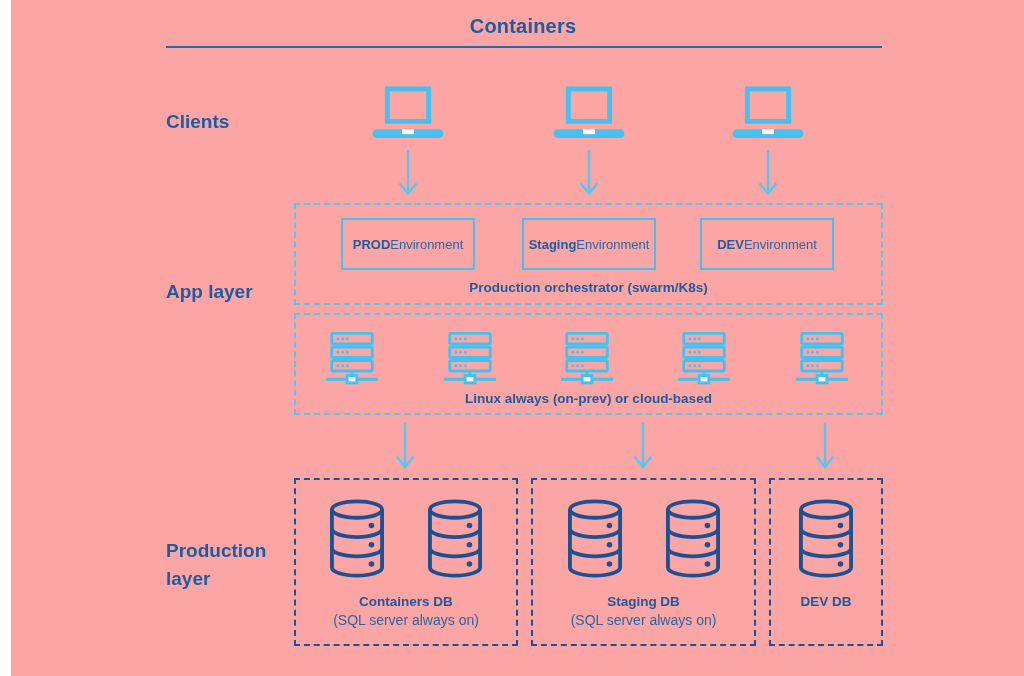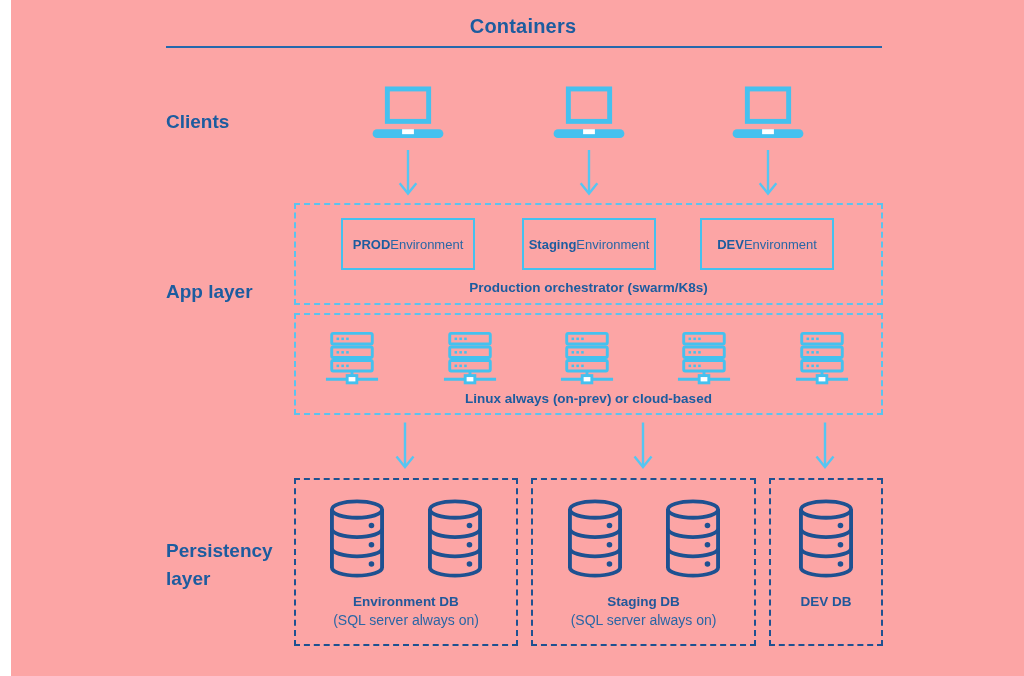--- a/index.html
+++ b/index.html
@@ -88,21 +88,21 @@
   </defs>
 </svg>
 
 <div class="canvas">
 
   <div class="title">Containers</div>
   <div class="title-rule"></div>
 
   <div class="side-label" style="top:108px">Clients</div>
   <div class="side-label" style="top:278px">App layer</div>
-  <div class="side-label wrap" style="top:537px">Persistency layer</div>
+  <div class="side-label wrap" style="top:537px">Production layer</div>
 
   <svg class="icon" style="left:359px;top:86px" width="76" height="57">
       <use href="#sym-laptop"></use>
     </svg>
   <svg class="icon" style="left:540px;top:86px" width="76" height="57">
       <use href="#sym-laptop"></use>
     </svg>
   <svg class="icon" style="left:719px;top:86px" width="76" height="57">
       <use href="#sym-laptop"></use>
     </svg>
@@ -164,21 +164,21 @@
 
   <div class="dashed-box dark" style="left:283px;top:478px;width:224px;height:168px">
     <div class="db-row">
       <svg width="62" height="81">
           <use href="#sym-db"></use>
         </svg>
       <svg width="62" height="81">
           <use href="#sym-db"></use>
         </svg>
     </div>
-    <div class="db-name">Environment DB</div>
+    <div class="db-name">Containers DB</div>
     <div class="db-sub">(SQL server always on)</div>
   </div>
 
   <div class="dashed-box dark" style="left:520px;top:478px;width:225px;height:168px">
     <div class="db-row">
       <svg width="62" height="81">
           <use href="#sym-db"></use>
         </svg>
       <svg width="62" height="81">
           <use href="#sym-db"></use>

